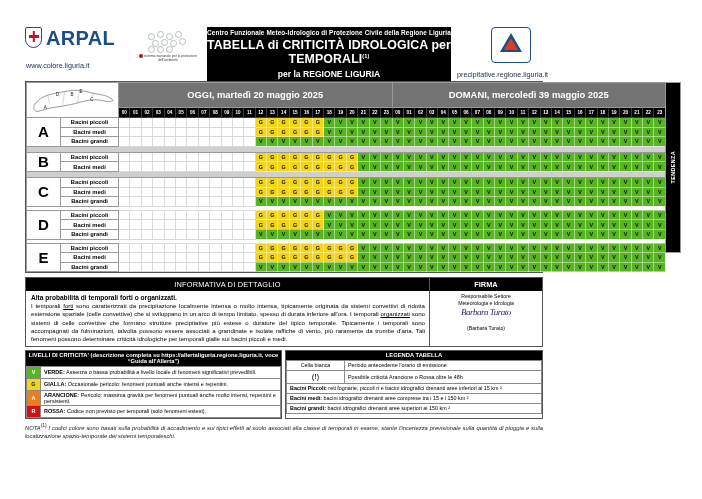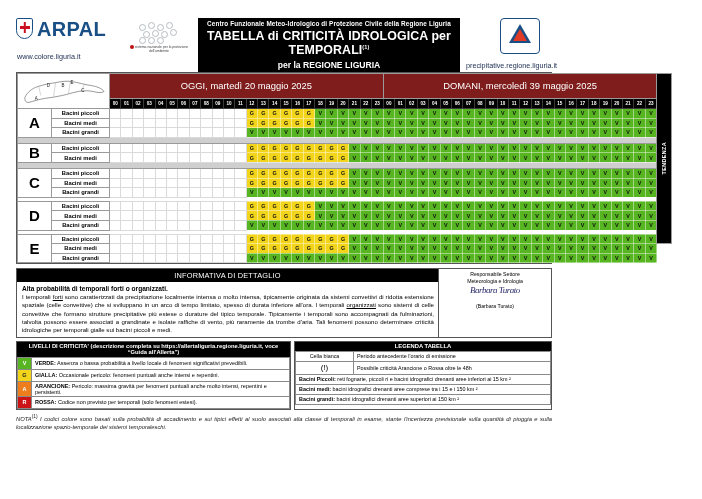--- a/index.html
+++ b/index.html
@@ -4,21 +4,21 @@
 <style>
   * { box-sizing: border-box; }
   html, body { margin:0; padding:0; }
   body {
     width: 702px; height: 499px;
     background: #ffffff;
     font-family: "Liberation Sans", sans-serif;
     color: #000;
     overflow: hidden;
   }
-  .page { position: relative; width: 568px; height: 499px; padding: 4px; }
+  .page { position: relative; width: 568px; height: 499px; padding: 13px; }
 
   
   .header { display: flex; align-items: flex-start; padding: 14px 12px 2px 12px; height: 66px; }
   .brandcol { width: 110px; flex: none; }
   .arpal-row { display: flex; align-items: center; gap: 4px; }
   .arpal-shield {
     width: 17px; height: 21px; flex: none;
     background: #ffffff; border: 1.6px solid #1a4f86;
     border-radius: 2px 2px 9px 9px;
     position: relative;
@@ -72,21 +72,21 @@
 
   
   .tablewrap { margin: 2px 12px 0 12px; border:1px solid #555; }
   table.grid { border-collapse: collapse; width: 100%; table-layout: fixed; }
   table.grid td, table.grid th { border:1px solid #9a9a9a; padding:0; }
 
   .mapcell { width: 92px; background:#fff; padding:1px !important; vertical-align:middle; }
   .maparea { width:100%; height:32px; position:relative; }
   .maparea svg { display:block; width:100%; height:100%; }
 
-  .dayhdr { background:#7f1d1d; color:#fff; text-align:center; font-size:9.4px; font-weight:normal; height:21px;margin-left:20px;}
+  .dayhdr { background:#737373; color:#fff; text-align:center; font-size:9.4px; font-weight:bold; height:21px;margin-left:20px;}
   .trendhdr { background:#000; color:#fff; width:15px; }
   .trendhdr .vert {
     writing-mode: vertical-rl; transform: rotate(180deg);
     font-size:5.4px; font-weight:bold; letter-spacing:.4px; white-space:nowrap;
     display:block; margin:0 auto; padding:2px 0;
   }
   .hourcell {
     background:#000; color:#fff; text-align:center; font-size:4.6px; font-weight:bold;
     height:9px; border:1px solid #3a3a3a !important;
   }
@@ -1017,20 +1017,21 @@
   <div class="infobox">
     <div class="inforow">
       <div style="flex:1;border-right:1px solid #555">
         <div class="infohdr">INFORMATIVA DI DETTAGLIO</div>
         <div class="infotext" style="border-right:none">
           <div class="lead">Alta probabilità di temporali forti o organizzati.</div>
           <p><span>I temporali </span><u>forti</u><span> sono caratterizzati da precipitazione localmente intensa o molto intensa, tipicamente originata da sistemi convettivi di ridotta estensione spaziale (celle convettive) che si sviluppano in un arco di tempo limitato, spesso di durata inferiore all'ora. I temporali </span><u>organizzati</u><span> sono sistemi di celle convettive che formano strutture precipitative più estese o durature del tipico temporale. Tipicamente i temporali sono accompagnati da fulminazioni, talvolta possono essere associati a grandinate e isolate raffiche di vento, più raramente da trombe d'aria. Tali fenomeni possono determinare criticità idrologiche per temporali gialle sui bacini piccoli e medi.</span></p>
         </div>
       </div>
       <div class="firmacol">
+        <div class="firmahdr">FIRMA</div>
         <div class="firmabody">
           <div class="role">Responsabile Settore</div>
           <div class="role">Meteorologia e Idrologia</div>
           <div class="sig">Barbara Turato</div>
           <div class="who">(Barbara Turato)</div>
         </div>
       </div>
     </div>
   </div>
 

